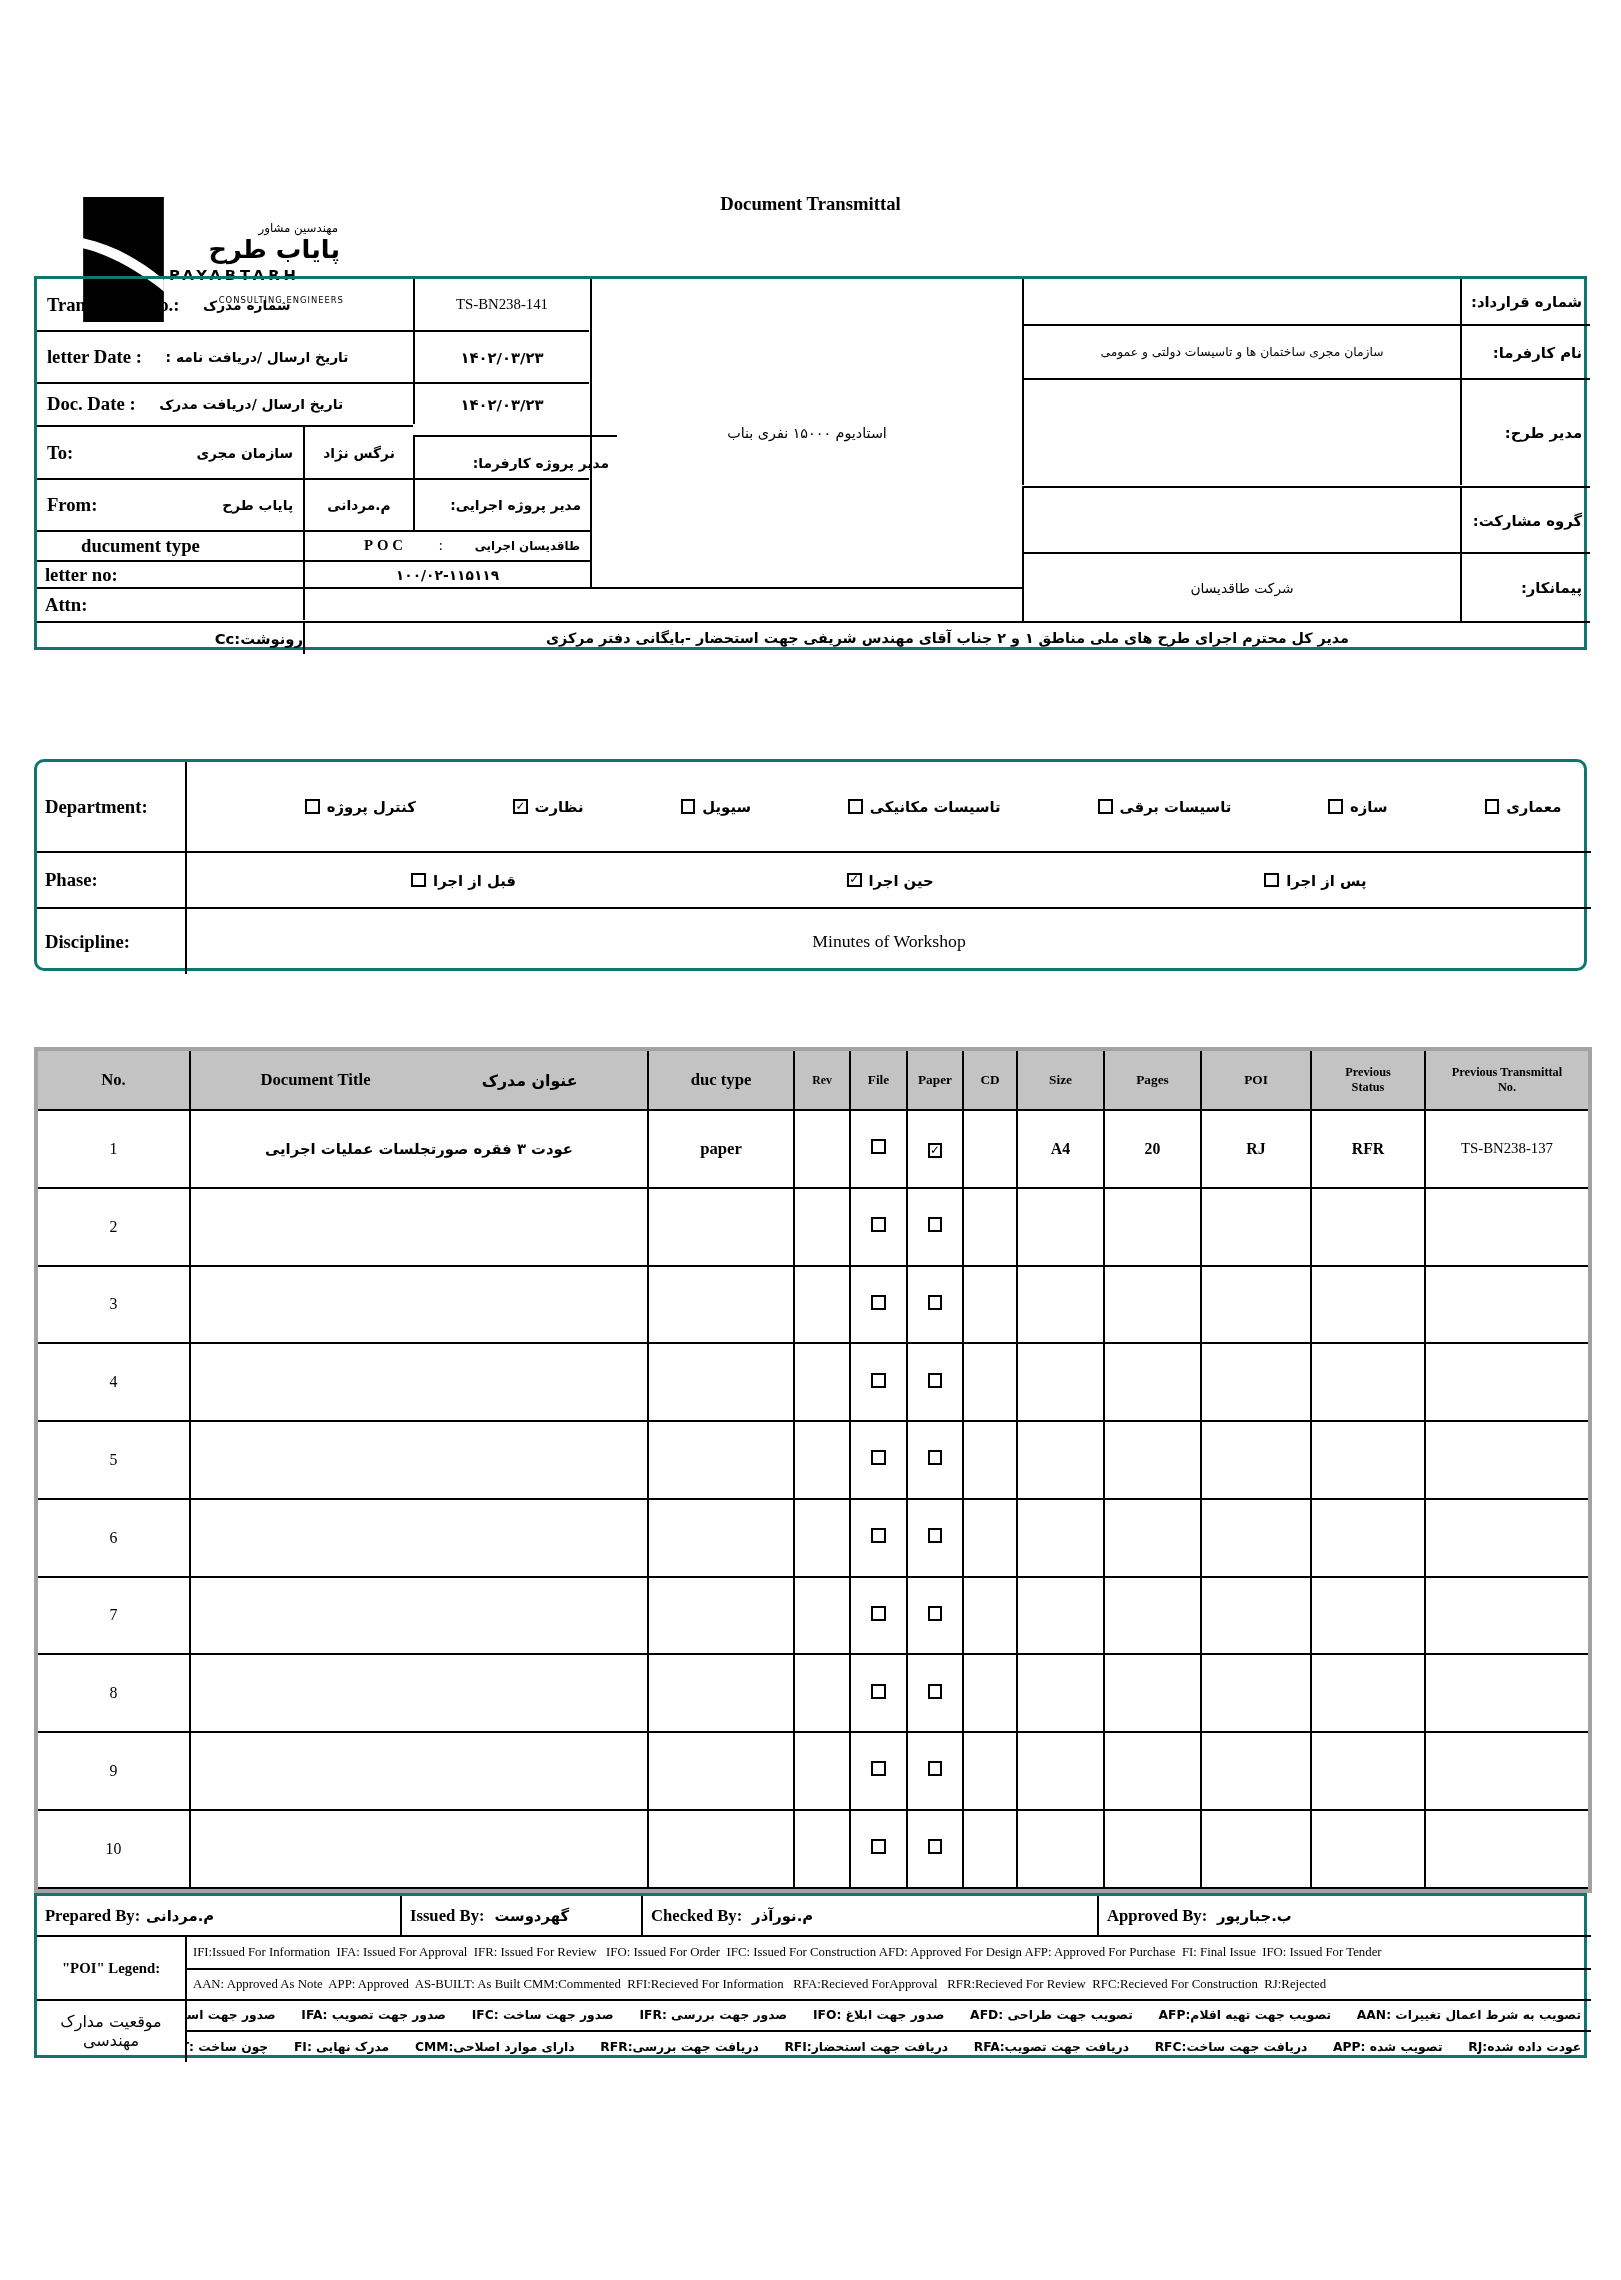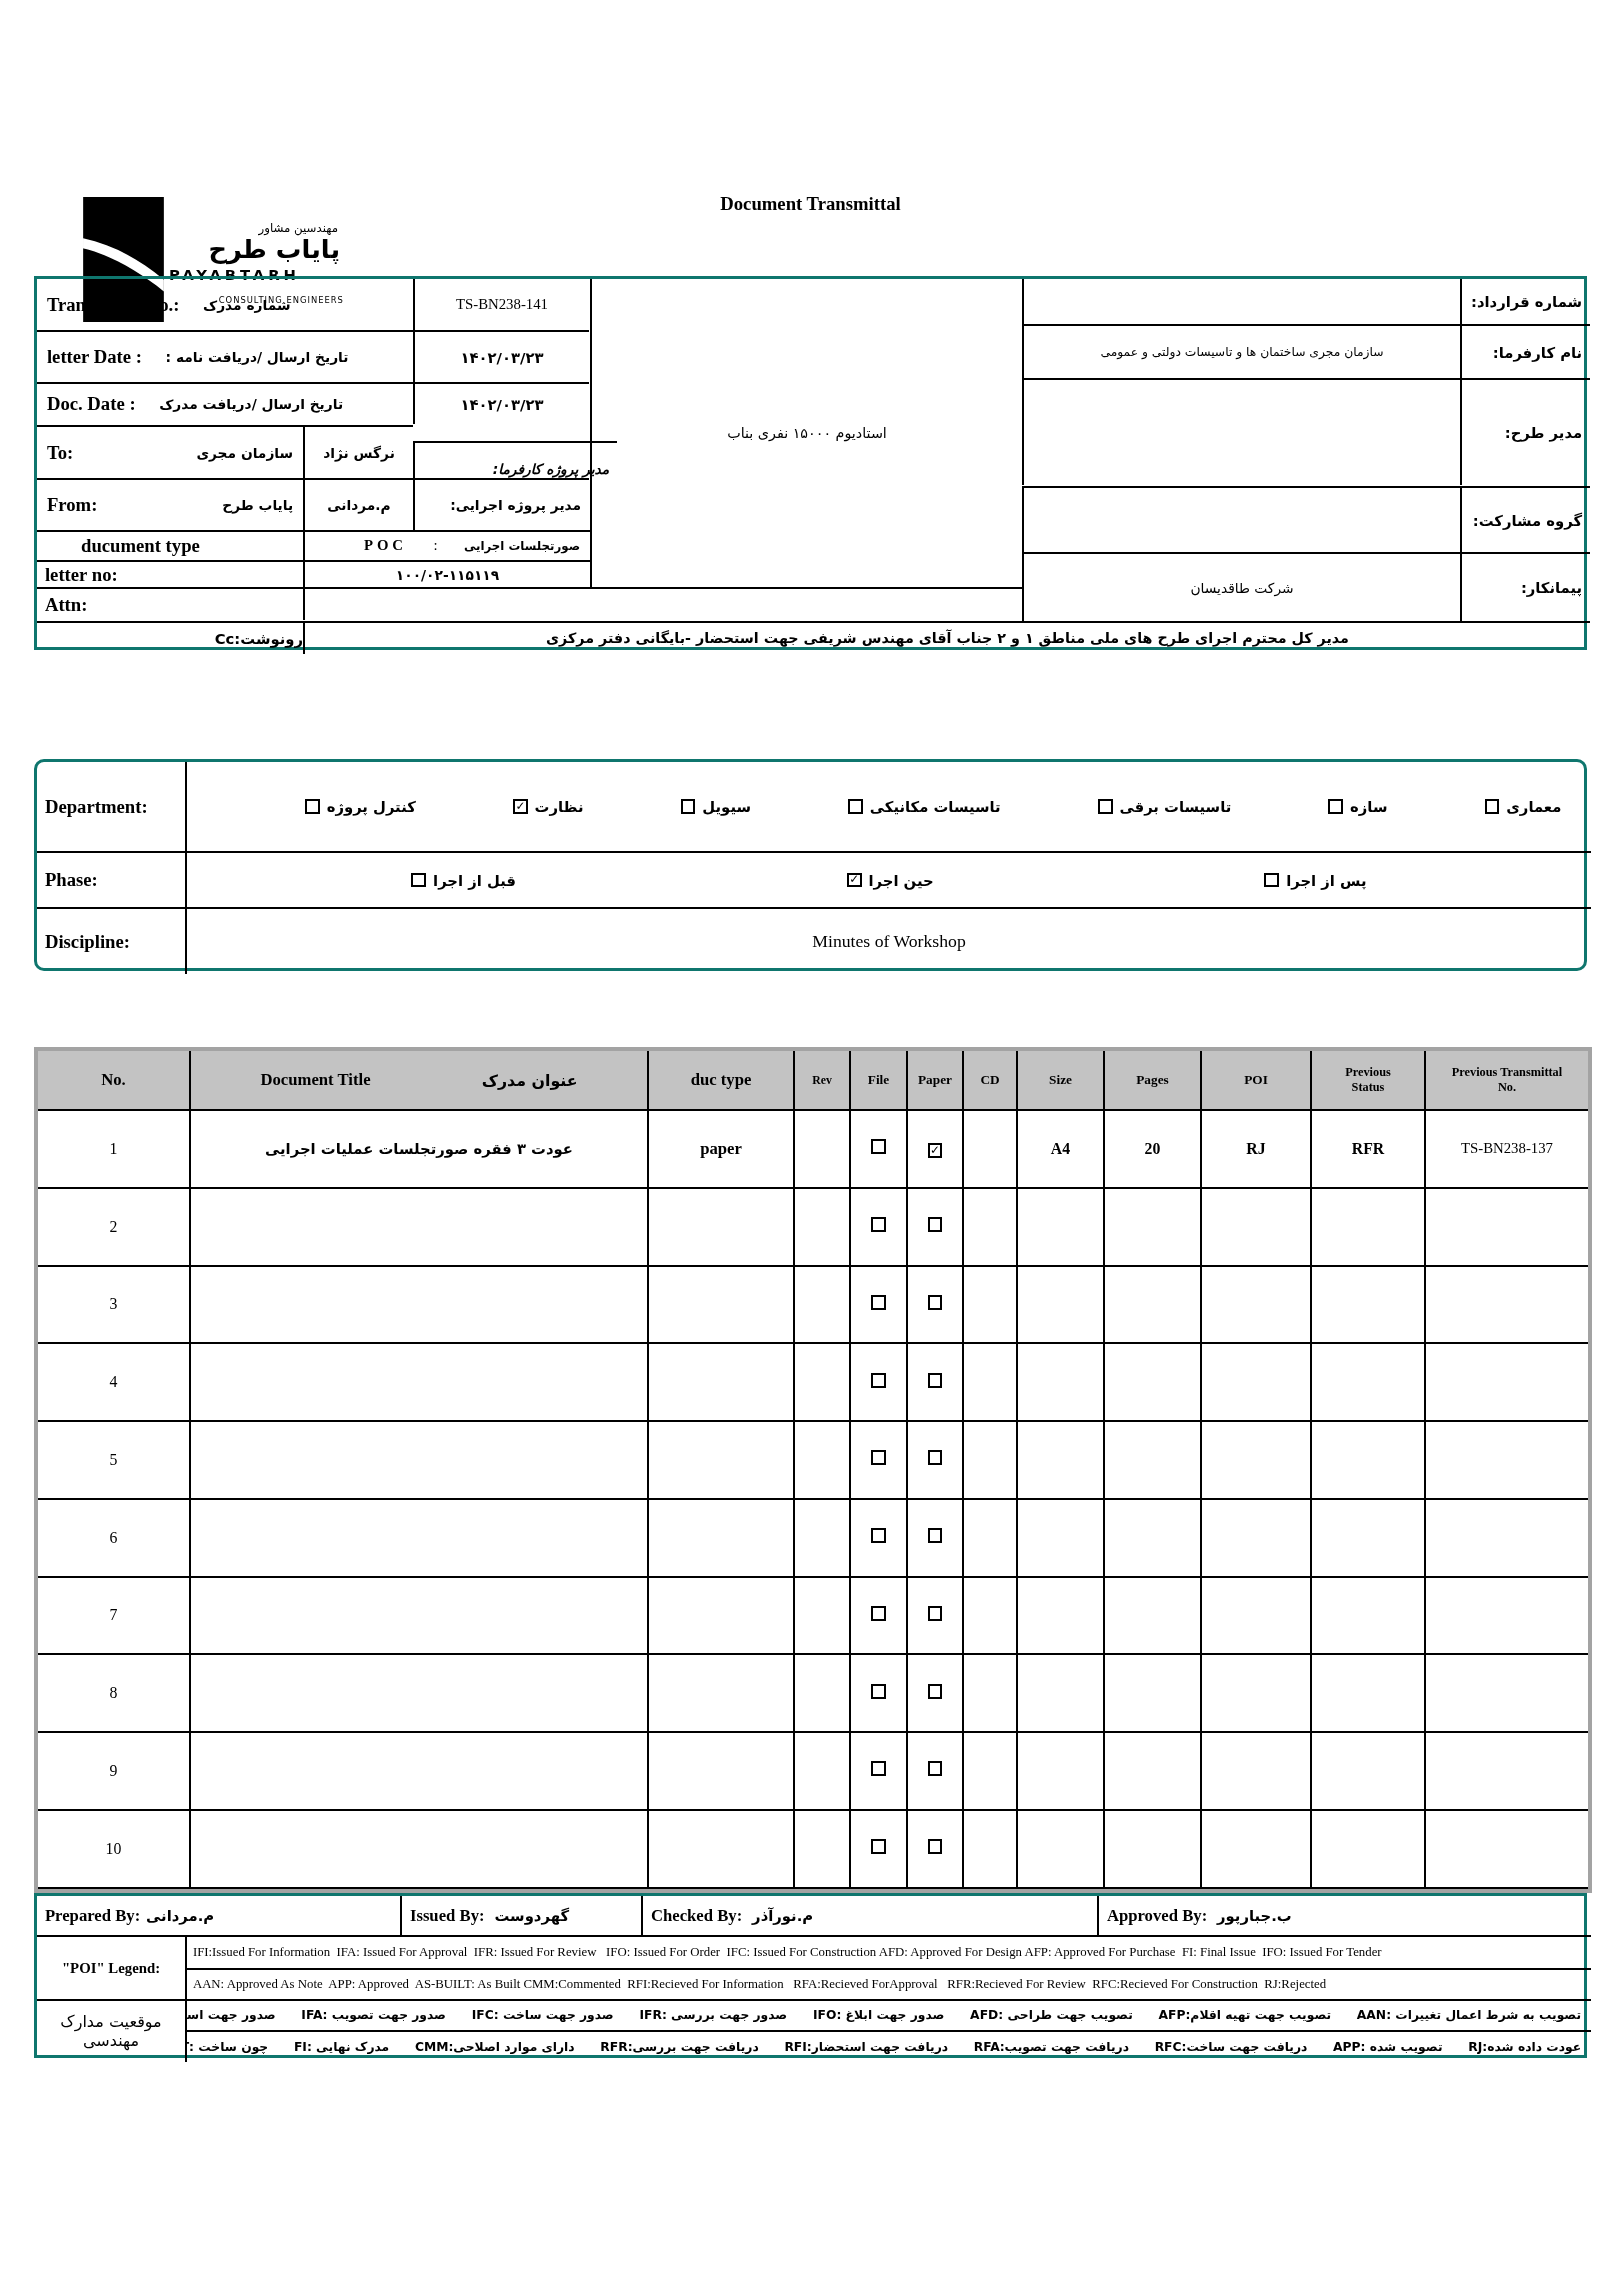--- a/index.html
+++ b/index.html
@@ -117,42 +117,42 @@
       <span class="fa val" dir="ltr">۱۴۰۲/۰۳/۲۳</span>
     </div>
 
     <div class="c spread bt" style="left:0;top:146px;width:266px;height:53px;">
       <span class="en lbl">To:</span>
       <span class="fa flbl" dir="rtl">سازمان مجری</span>
     </div>
     <div class="c ctr bl bt" style="left:266px;top:146px;width:110px;height:53px;">
       <span class="fa flbl" dir="rtl">نرگس نژاد</span>
     </div>
-    <div class="c pr bl bt" style="left:376px;top:162px;width:204px;height:53px;font-style:italic;">
+    <div class="c pr bl bt" style="left:376px;top:156px;width:204px;height:53px;">
       <span class="fa flbl" dir="rtl">مدیر پروژه کارفرما:</span>
     </div>
 
     <div class="c spread bt" style="left:0;top:199px;width:266px;height:52px;">
       <span class="en lbl">From:</span>
       <span class="fa flbl" dir="rtl">پایاب طرح</span>
     </div>
     <div class="c ctr bl bt" style="left:266px;top:199px;width:110px;height:52px;">
       <span class="fa flbl" dir="rtl">م.مردانی</span>
     </div>
     <div class="c pr bl bt" style="left:376px;top:199px;width:176px;height:52px;">
       <span class="fa flbl" dir="rtl">مدیر پروژه اجرایی:</span>
     </div>
 
     <div class="c pl bt" style="left:0;top:251px;width:266px;height:29.6px;padding-left:44px;">
       <span class="en lbl">ducument type</span>
     </div>
     <div class="c spread bl bt" style="left:266px;top:251px;width:287px;height:29.6px;padding-left:59px;">
       <span class="en val" style="letter-spacing:3.9px;">POC</span>
       <span class="env val">:</span>
-      <span class="fa" style="font-size:11.8px;" dir="rtl">صورتجلسات اجرایی</span>
+      <span class="fa" style="font-size:11.8px;" dir="rtl">طاقدیسان اجرایی</span>
     </div>
 
     <div class="c pl bt" style="left:0;top:281px;width:266px;height:27.6px;">
       <span class="en lbl">letter no:</span>
     </div>
     <div class="c ctr bl bt" style="left:266px;top:281px;width:287px;height:27.6px;">
       <span class="fa" style="font-size:13.8px;" dir="ltr">۱۰۰/۰۲-۱۱۵۱۱۹</span>
     </div>
 
     <div class="c pl bt" style="left:0;top:308px;width:266px;height:33px;">

